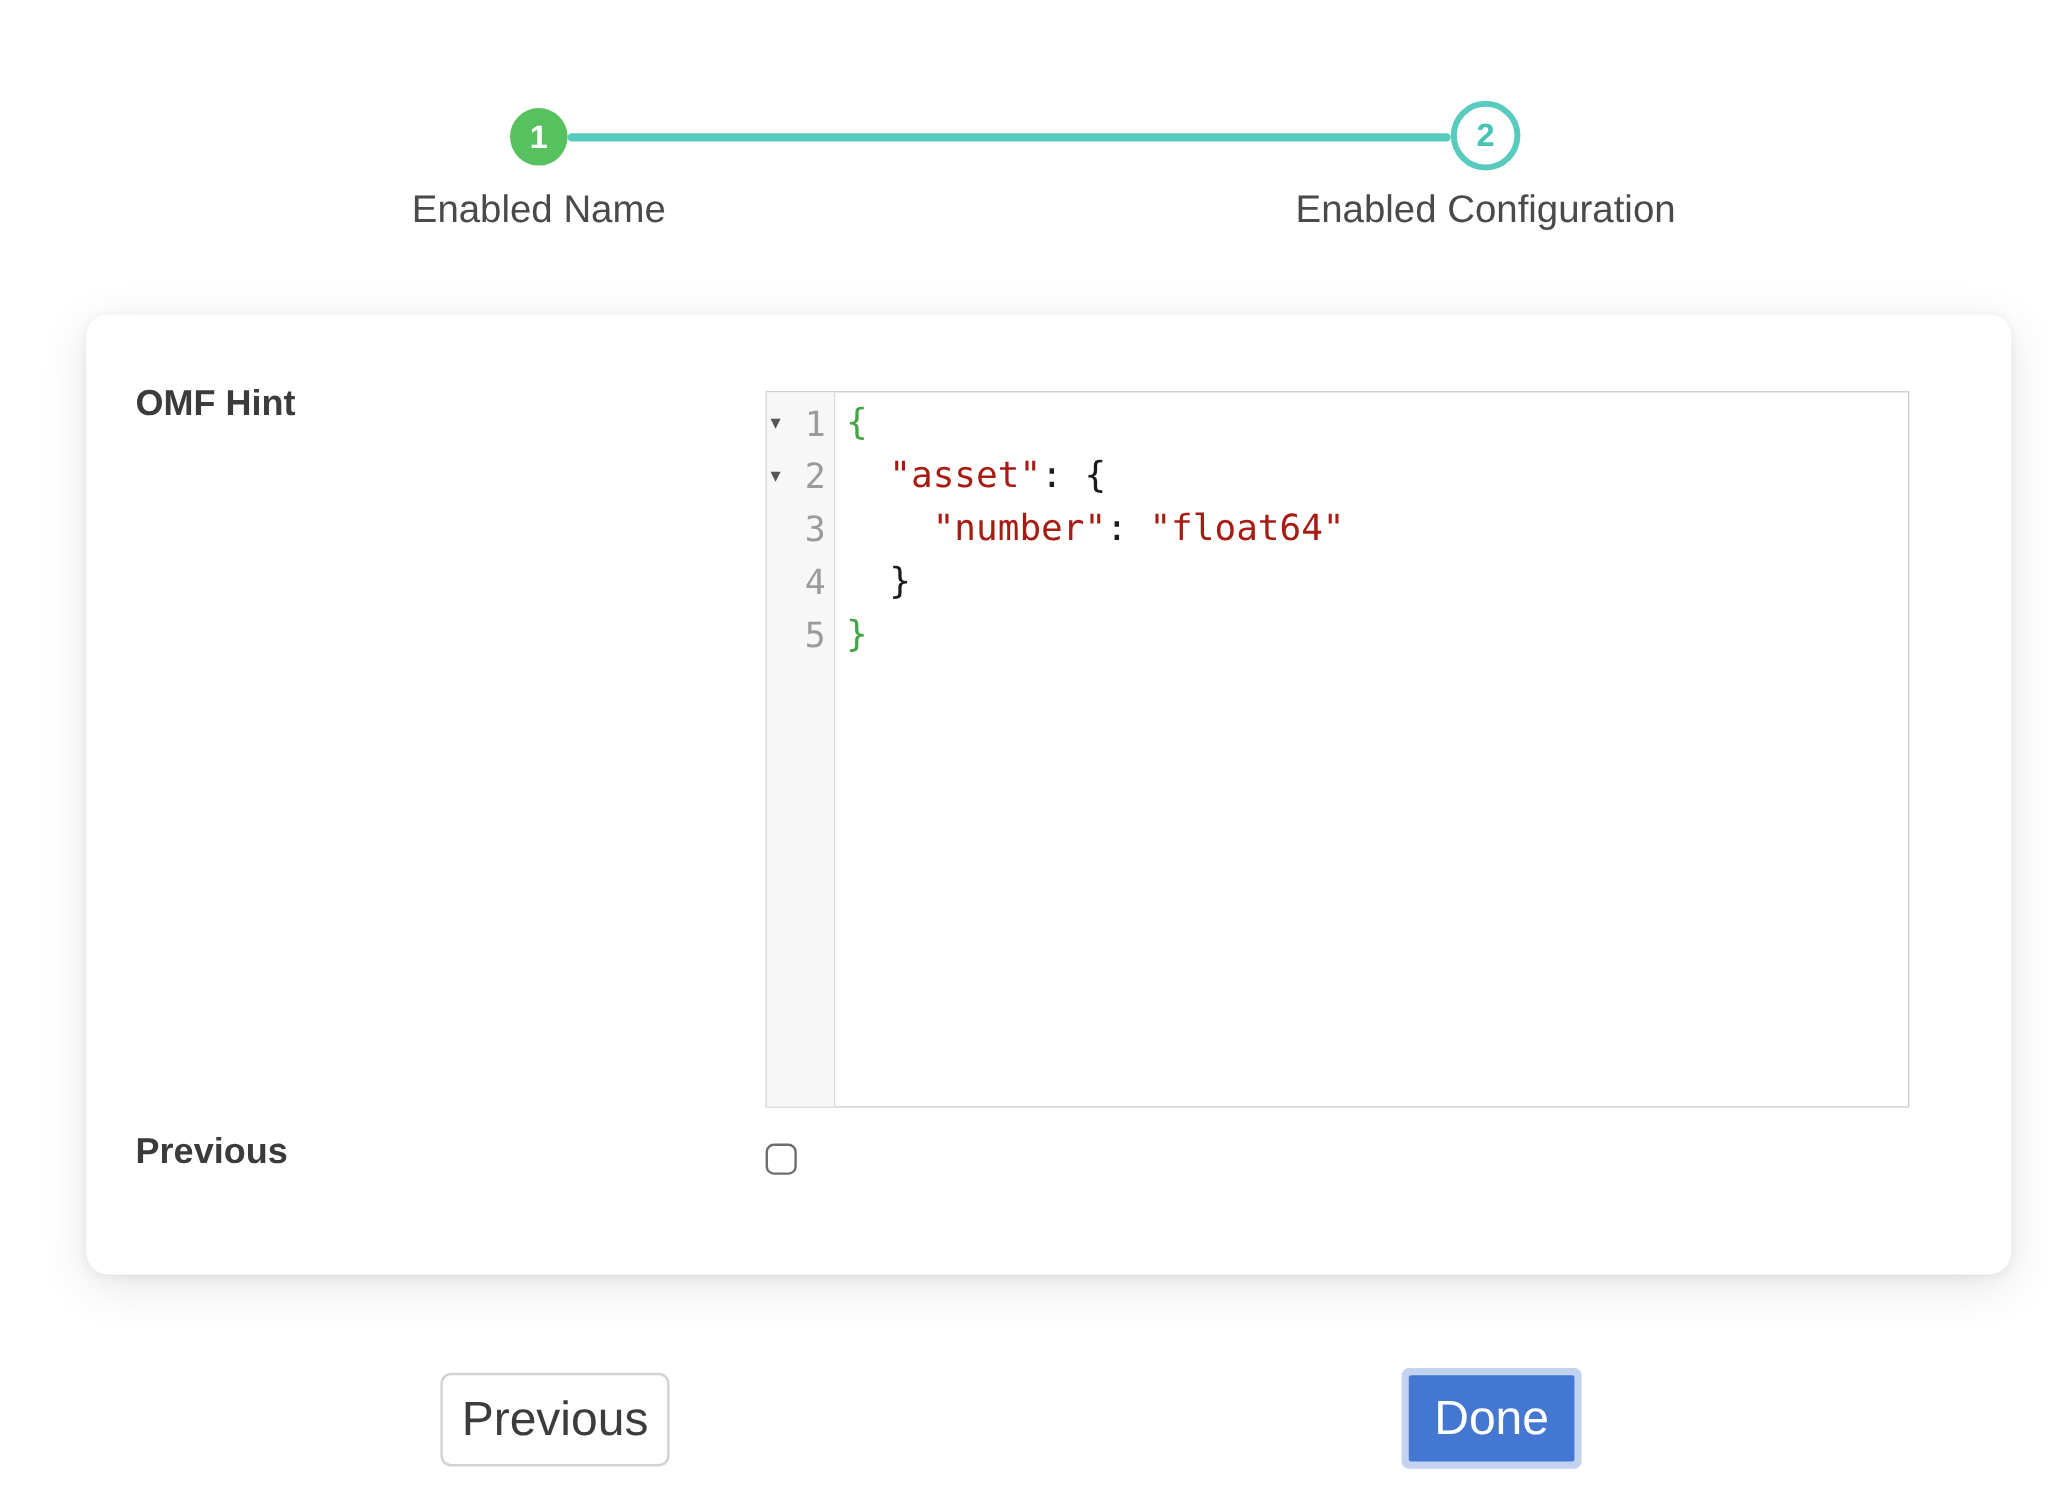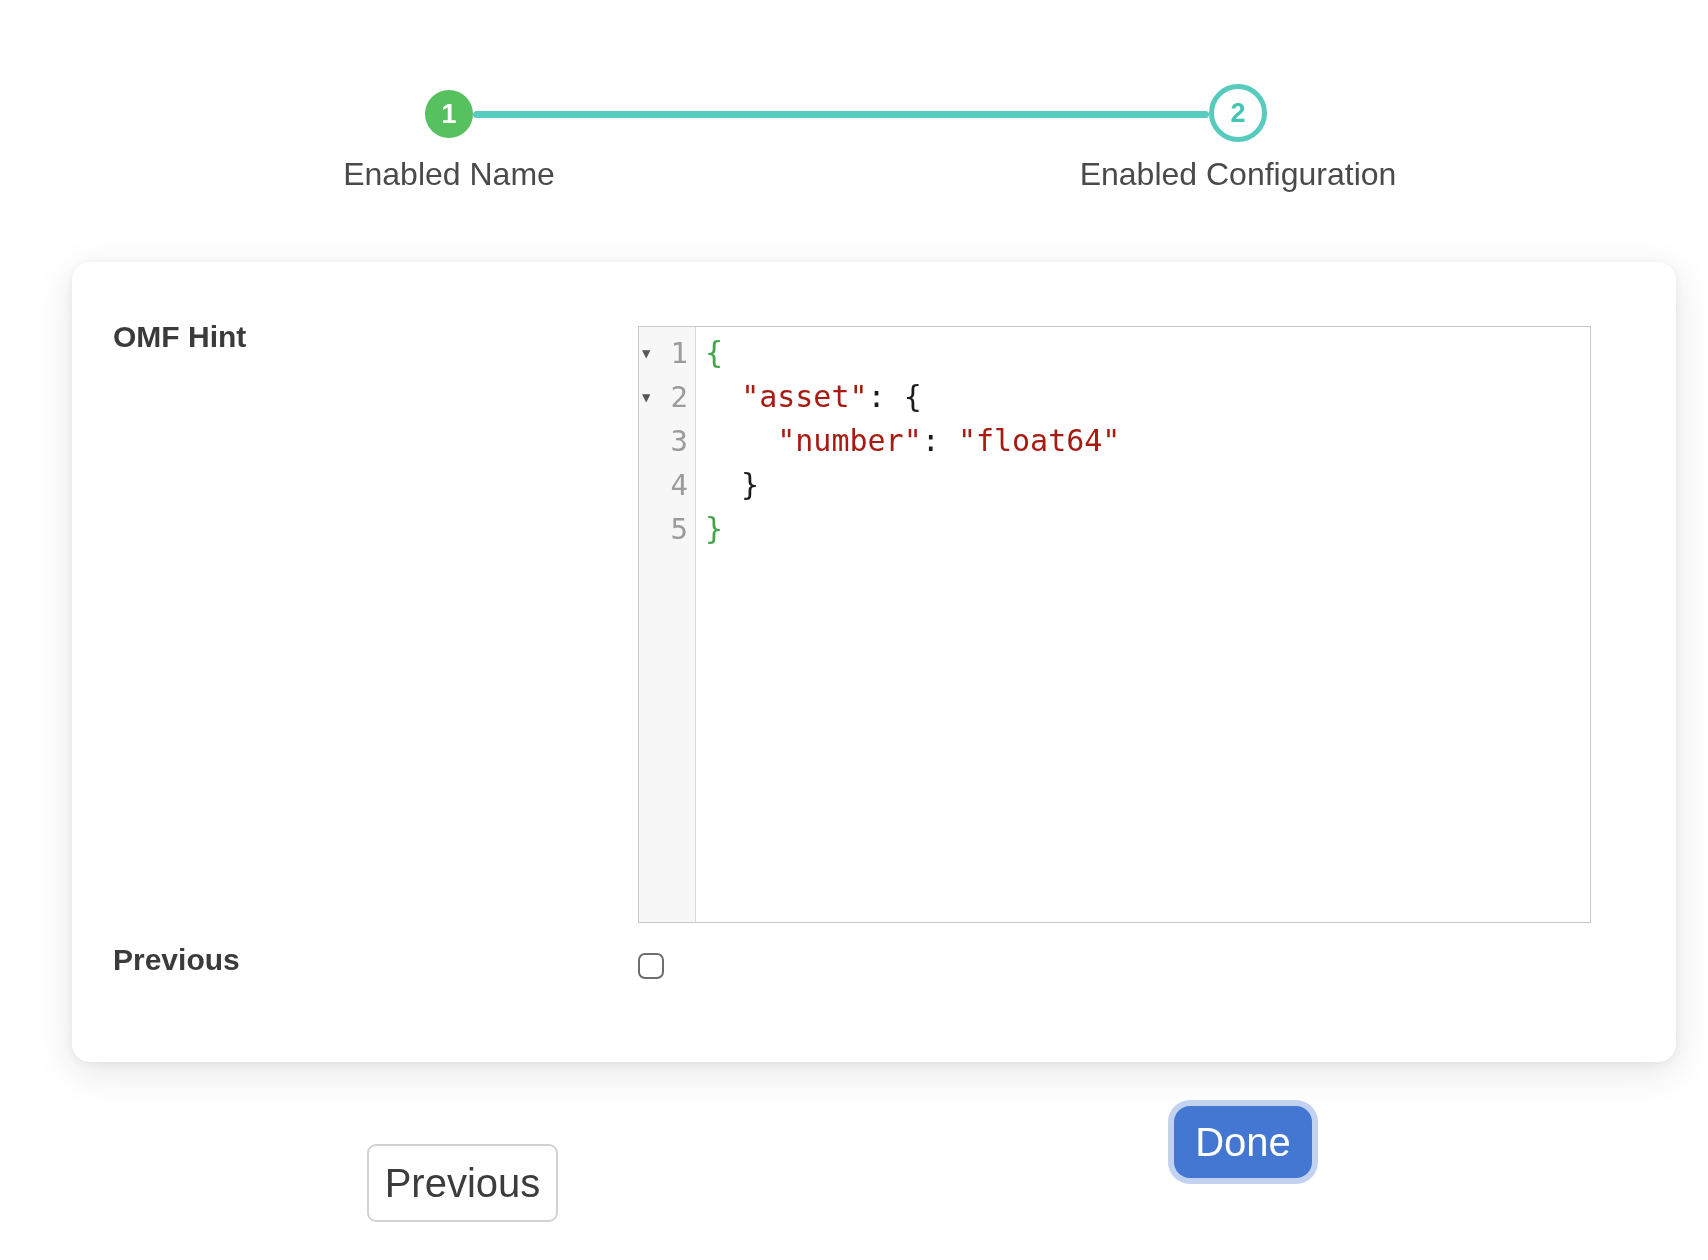--- a/index.html
+++ b/index.html
@@ -45,22 +45,22 @@
   
   .checkbox{position:absolute;left:566px;top:691px;width:26px;height:26px;margin:0;
     appearance:none;-webkit-appearance:none;border:2px solid #6e6e6e;border-radius:7px;
     background:#fff;cursor:pointer;}
 
   
   .btn{position:absolute;display:flex;align-items:center;justify-content:center;
     font-size:40px;box-sizing:border-box;cursor:pointer;font-family:"Liberation Sans",sans-serif;}
   .btn-previous{left:367px;top:1144px;width:191px;height:78px;background:#ffffff;
     border:2px solid #d2d2d2;border-radius:9px;color:#3c3c3c;}
-  .btn-done{left:1174px;top:1106px;width:138px;height:72px;background:#4377d2;border:none;
-    border-radius:16px;color:#ffffff;box-shadow:0 0 0 6px #c3d2f0;}
+  .btn-done{left:1174px;top:1146px;width:138px;height:72px;background:#4377d2;border:none;
+    border-radius:2px;color:#ffffff;box-shadow:0 0 0 6px #c3d2f0;}
 </style>
 </head>
 <body>
 
 <div class="page">
 
   <div class="stepper-line"></div>
 
   <div class="step step-1">
     <div class="step-circle complete">

